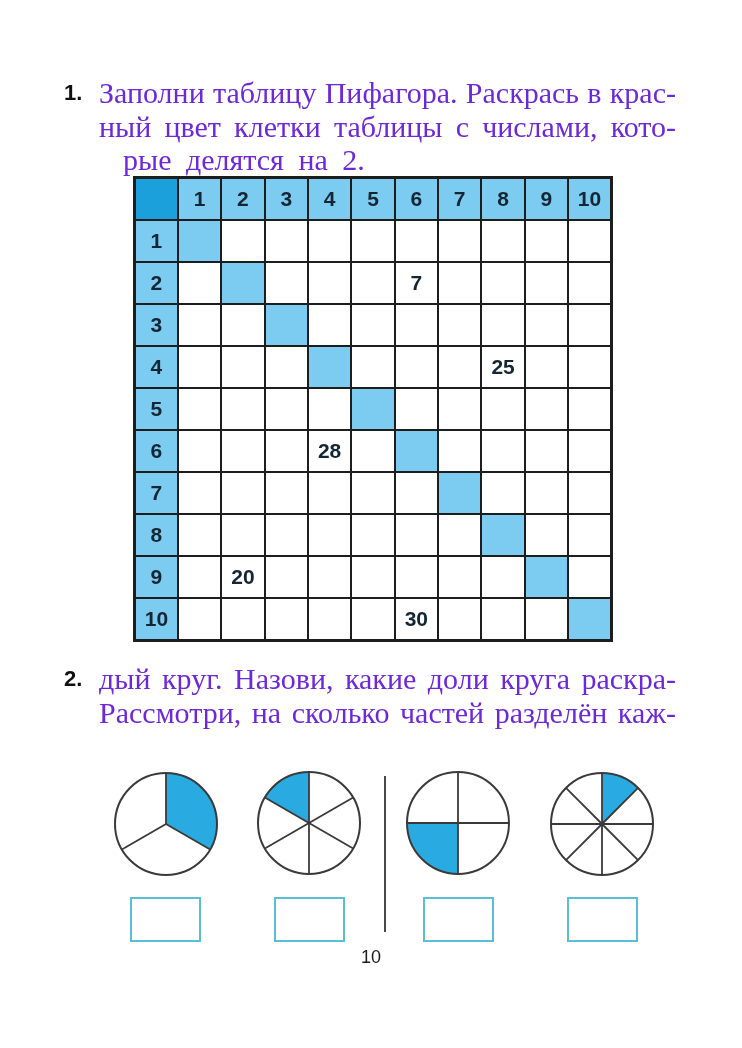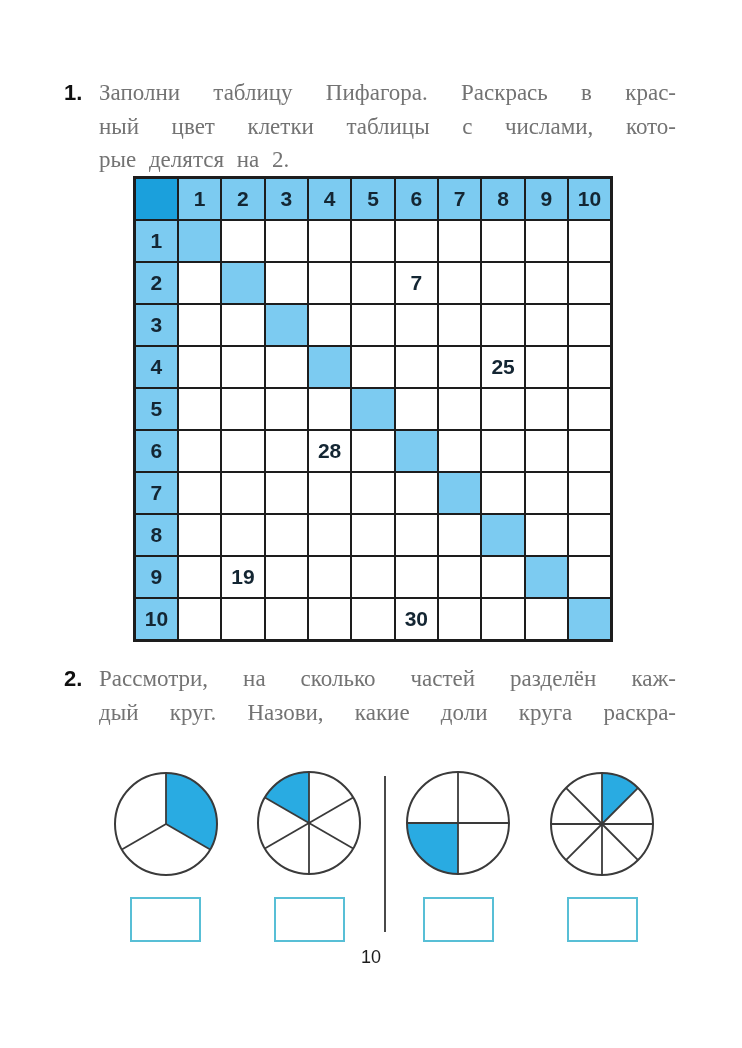--- a/index.html
+++ b/index.html
@@ -7,24 +7,24 @@
     position:relative;width:742px;height:1048px;margin:0 auto;background:#ffffff;
     font-family:"Liberation Serif",serif;color:#151515;overflow:hidden;
   }
   .task{position:absolute;display:flex;align-items:flex-start;}
   .task1{left:64px;top:76px;}
   .task2{left:64px;top:662px;}
   .task-num{
     font-family:"Liberation Sans",sans-serif;font-weight:700;font-size:22px;
     width:35px;flex:0 0 35px;line-height:33.5px;color:#101010;
   }
-  .task-text{width:577px;font-size:23px;line-height:33.5px;color:#737373;}
+  .task-text{width:577px;font-size:30px;line-height:33.5px;color:#6d28d9;}
   .tline{height:33.5px;white-space:nowrap;}
   .jline{text-align:justify;text-align-last:justify;white-space:normal;}
-  .wide{word-spacing:7px;}
+  .wide{word-spacing:7px;margin-left:24px;}
 
   .ptable{
     position:absolute;left:133px;top:176px;width:480px;height:465px;
     border-collapse:collapse;table-layout:fixed;
     border:3px solid #1d1d1d;
     font-family:"Liberation Sans",sans-serif;font-weight:700;font-size:21px;color:#142633;
   }
   .ptable td{
     border:2px solid #1d1d1d;text-align:center;vertical-align:middle;
     padding:0;height:40px;background:#ffffff;
@@ -184,21 +184,21 @@
           <td></td>
           <td></td>
           <td></td>
           <td class="hl"></td>
           <td></td>
           <td></td>
         </tr>
         <tr>
           <td class="hdr">9</td>
           <td></td>
-          <td>19</td>
+          <td>20</td>
           <td></td>
           <td></td>
           <td></td>
           <td></td>
           <td></td>
           <td></td>
           <td class="hl"></td>
           <td></td>
         </tr>
         <tr>
@@ -213,22 +213,22 @@
           <td></td>
           <td></td>
           <td class="hl"></td>
         </tr>
       </tbody>
   </table>
 
   <div class="task task2">
     <span class="task-num">2.</span>
     <div class="task-text">
+      <div class="tline jline">дый круг. Назови, какие доли круга раскра-</div>
       <div class="tline jline">Рассмотри, на сколько частей разделён каж-</div>
-      <div class="tline jline">дый круг. Назови, какие доли круга раскра-</div>
     </div>
   </div>
 
   <div class="circle-holder" id="circle-0"><svg width="110" height="110" viewBox="0 0 110 110">
         <path d="M55,55 L99.17,80.50 L100.44,78.15 L101.59,75.74 L102.61,73.28 L103.50,70.76 L104.26,68.20 L104.89,65.60 L105.37,62.98 L105.72,60.33 L105.93,57.67 L106.00,55.00 L105.93,52.33 L105.72,49.67 L105.37,47.02 L104.89,44.40 L104.26,41.80 L103.50,39.24 L102.61,36.72 L101.59,34.26 L100.44,31.85 L99.17,29.50 L97.77,27.22 L96.26,25.02 L94.63,22.90 L92.90,20.87 L91.06,18.94 L89.13,17.10 L87.10,15.37 L84.98,13.74 L82.78,12.23 L80.50,10.83 L78.15,9.56 L75.74,8.41 L73.28,7.39 L70.76,6.50 L68.20,5.74 L65.60,5.11 L62.98,4.63 L60.33,4.28 L57.67,4.07 L55.00,4.00 Z" fill="#29ABE2" stroke="none"></path>
         <line x1="55" y1="55" x2="55.00" y2="4.00" stroke="#3a3a3a" stroke-width="1.8"></line>
         <line x1="55" y1="55" x2="10.83" y2="80.50" stroke="#3a3a3a" stroke-width="1.8"></line>
         <line x1="55" y1="55" x2="99.17" y2="80.50" stroke="#3a3a3a" stroke-width="1.8"></line>
         <circle cx="55" cy="55" r="51" fill="none" stroke="#3a3a3a" stroke-width="2"></circle>
       </svg></div>

